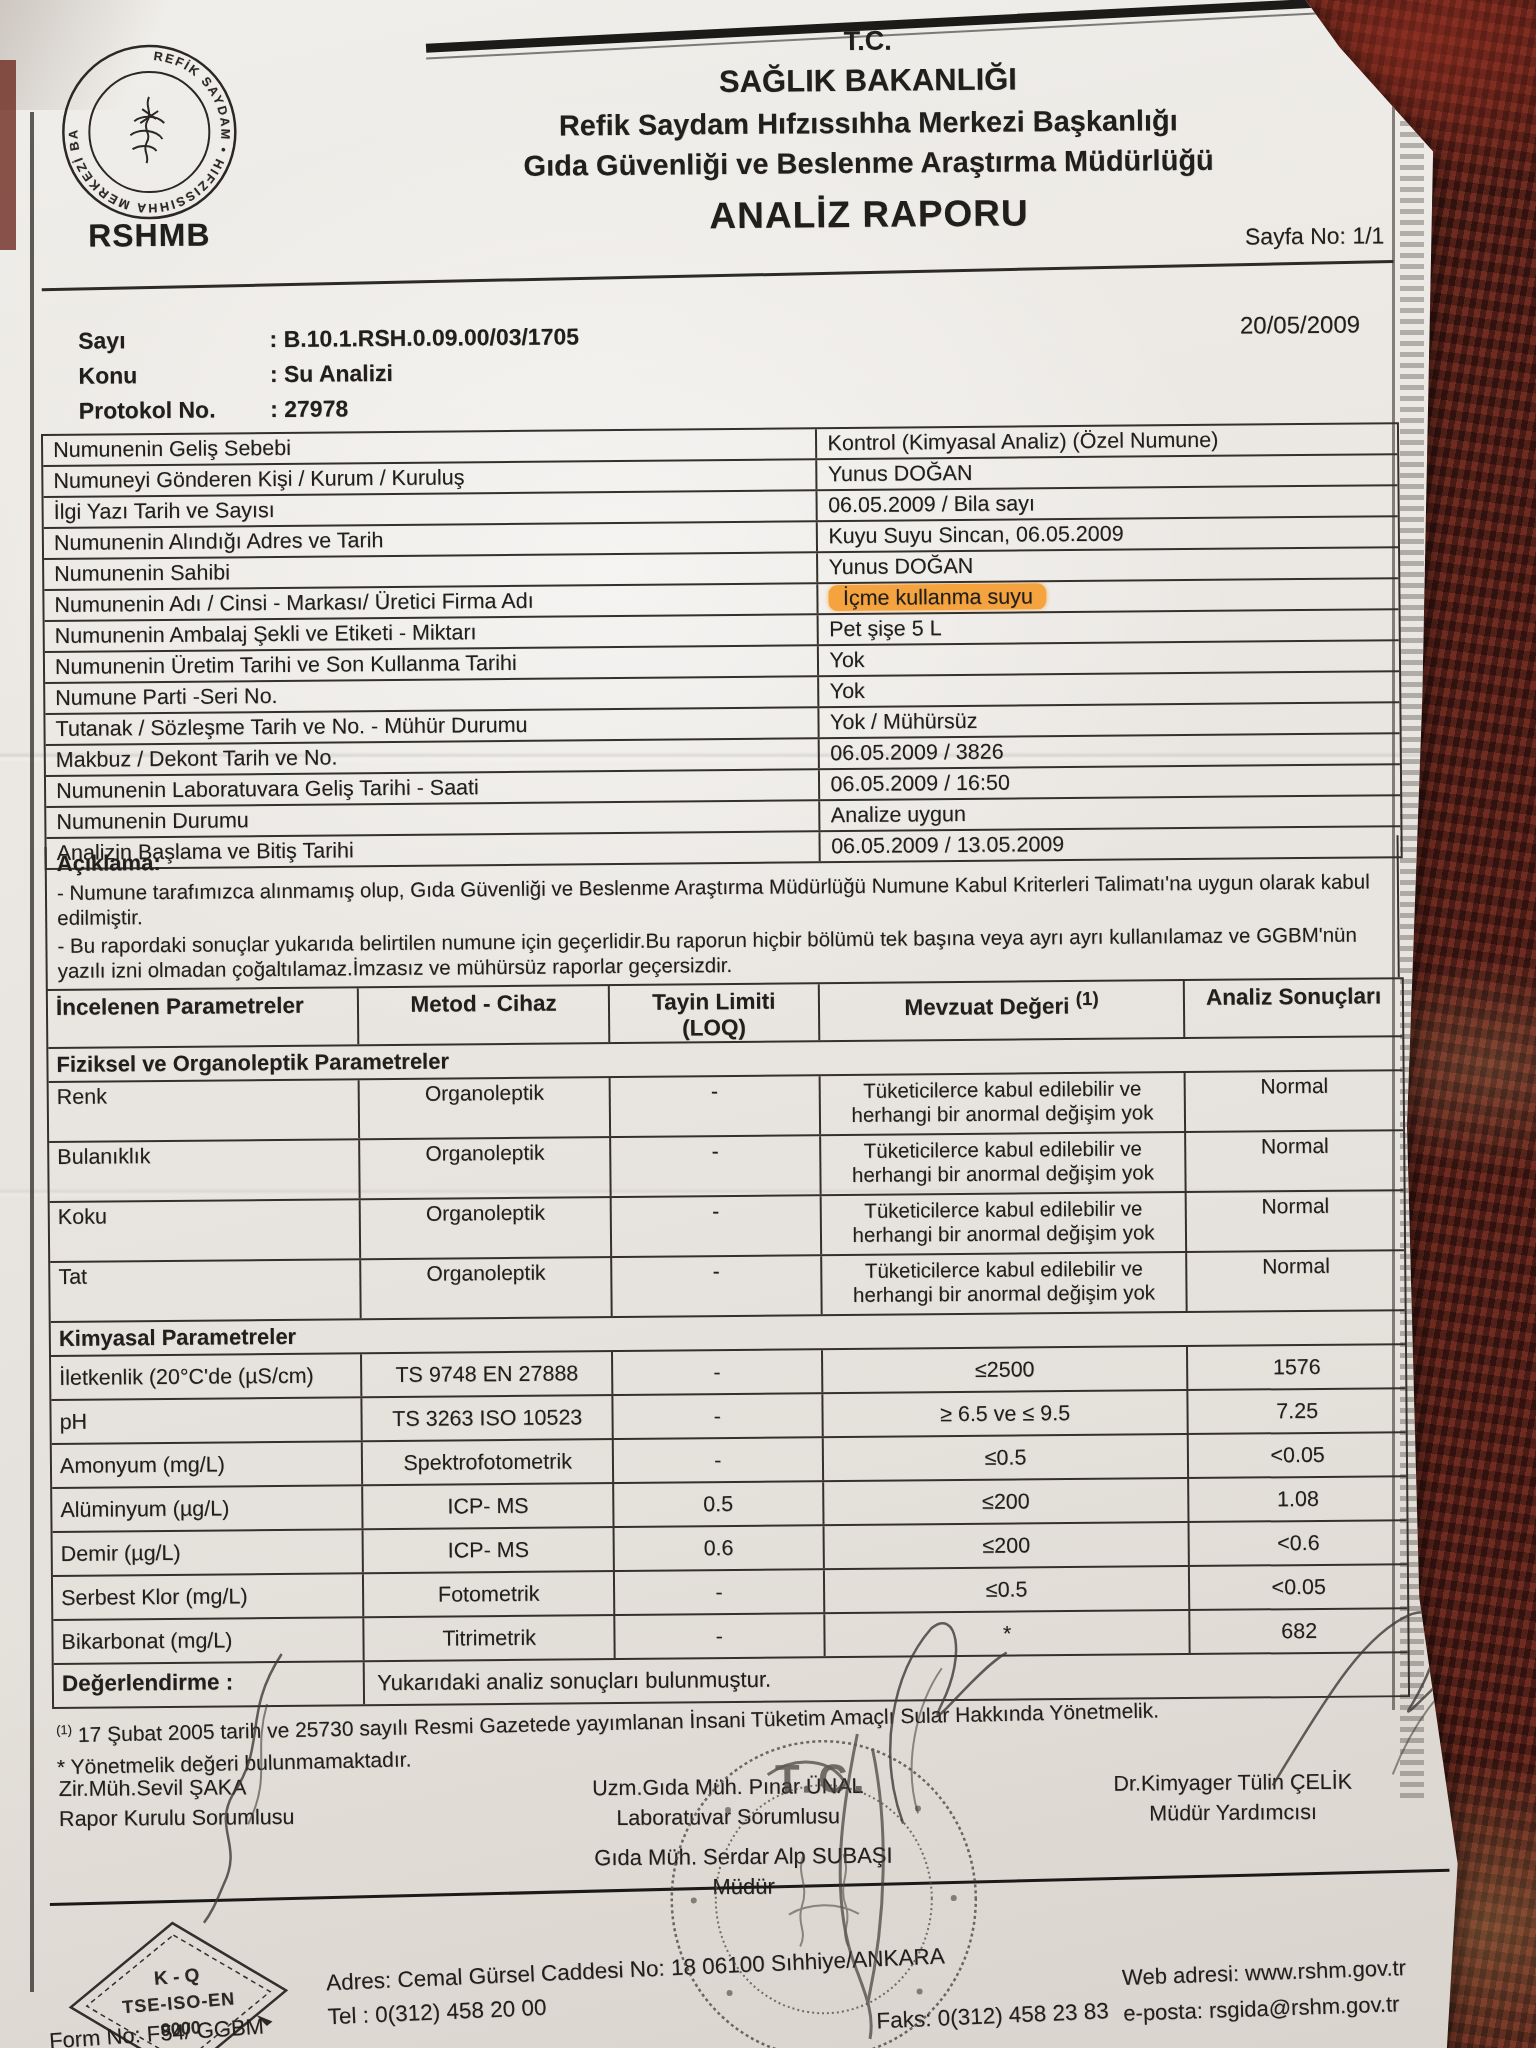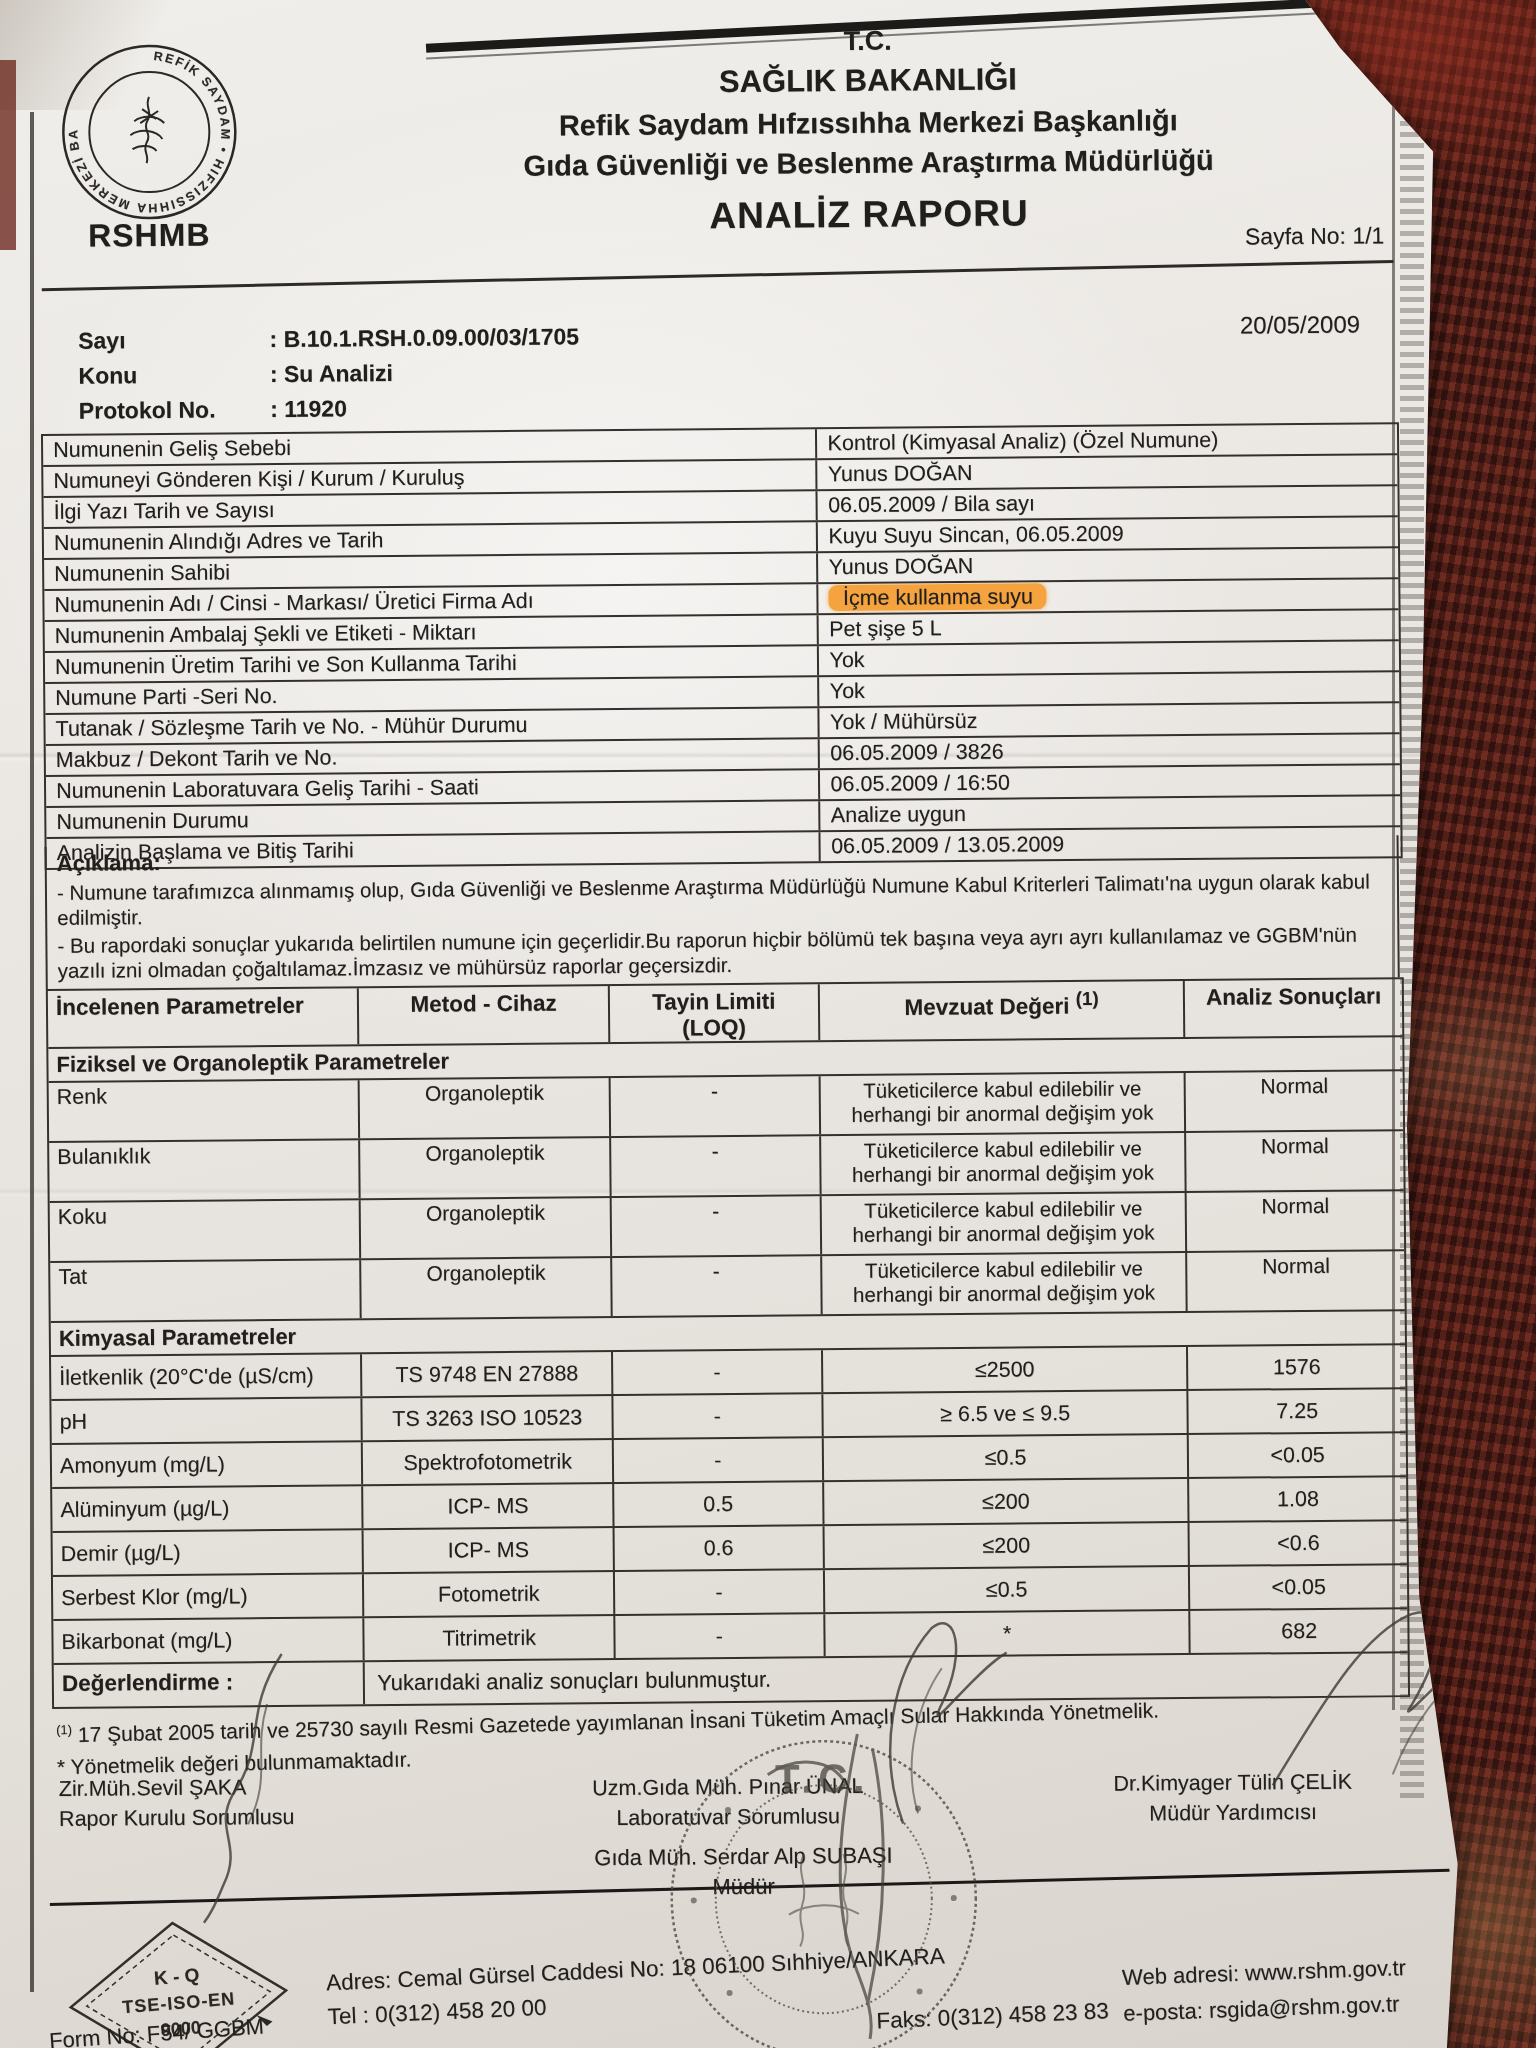--- a/index.html
+++ b/index.html
@@ -144,21 +144,21 @@
         <div class="mrow">
           <span class="ml">Sayı</span>
           <span class="mv">: B.10.1.RSH.0.09.00/03/1705</span>
         </div>
         <div class="mrow">
           <span class="ml">Konu</span>
           <span class="mv">: Su Analizi</span>
         </div>
         <div class="mrow">
           <span class="ml">Protokol No.</span>
-          <span class="mv">: 11920</span>
+          <span class="mv">: 27978</span>
         </div>
       </div>
 
       <div class="info-table">
         <div class="irow">
             <div class="cl">Numunenin Geliş Sebebi</div>
             <div class="cv">Kontrol (Kimyasal Analiz) (Özel Numune)</div>
           </div>
         <div class="irow">
             <div class="cl">Numuneyi Gönderen Kişi / Kurum / Kuruluş</div>

